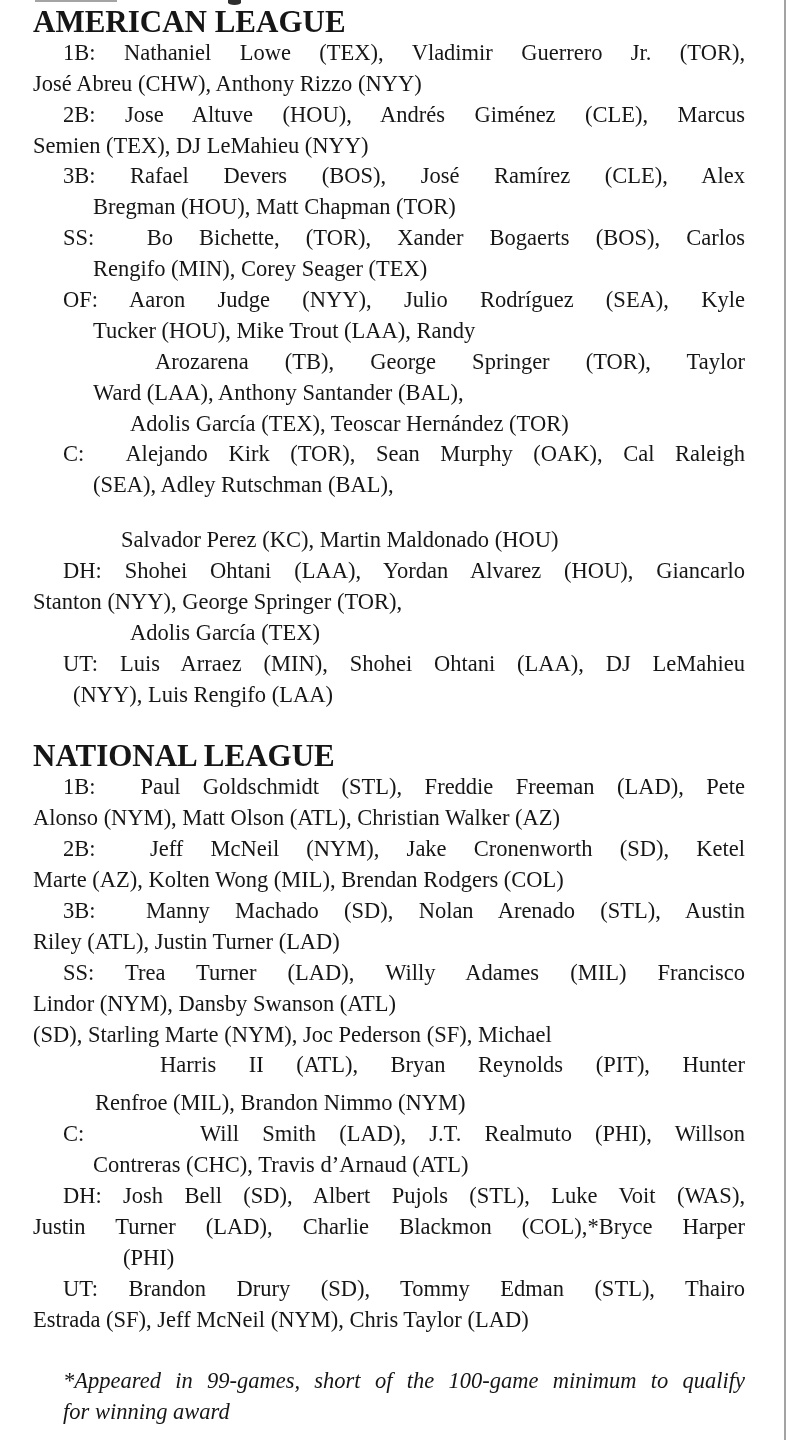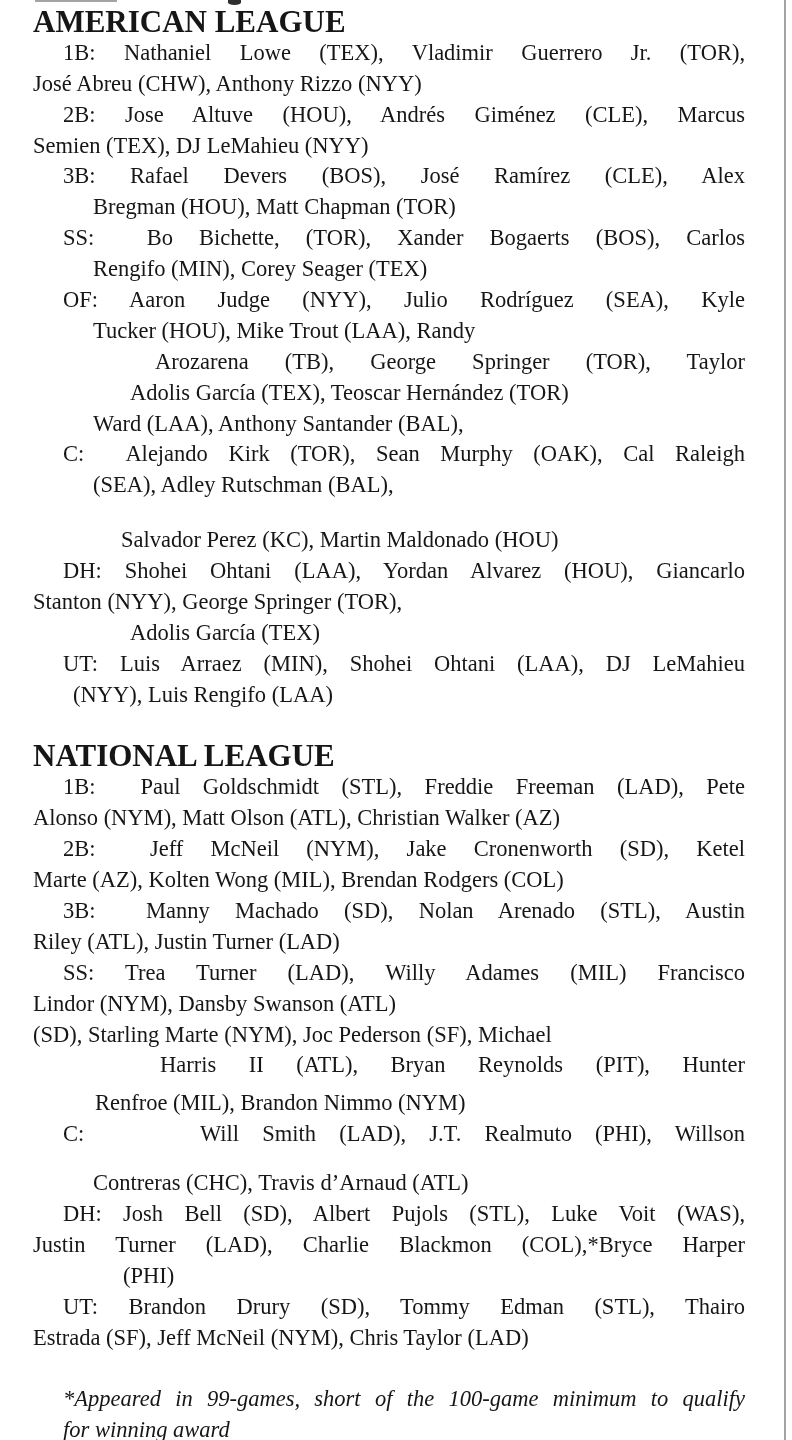--- a/index.html
+++ b/index.html
@@ -73,22 +73,22 @@
       <div class="line" style="padding-left: 0px;"><span>José Abreu (CHW), Anthony Rizzo (NYY)</span></div>
       <div class="line justify" style="padding-left: 30px;"><span class="pos-label">2B:</span> <span>Jose Altuve (HOU), Andrés Giménez (CLE), Marcus</span></div>
       <div class="line" style="padding-left: 0px;"><span>Semien (TEX), DJ LeMahieu (NYY)</span></div>
       <div class="line justify" style="padding-left: 30px;"><span class="pos-label">3B:</span> <span>Rafael Devers (BOS), José Ramírez (CLE), Alex</span></div>
       <div class="line" style="padding-left: 60px;"><span>Bregman (HOU), Matt Chapman (TOR)</span></div>
       <div class="line justify" style="padding-left: 30px;"><span class="pos-label">SS:</span> &nbsp;<span>Bo Bichette, (TOR), Xander Bogaerts (BOS), Carlos</span></div>
       <div class="line" style="padding-left: 60px;"><span>Rengifo (MIN), Corey Seager (TEX)</span></div>
       <div class="line justify" style="padding-left: 30px;"><span class="pos-label">OF:</span> <span>Aaron Judge (NYY), Julio Rodríguez (SEA), Kyle</span></div>
       <div class="line" style="padding-left: 60px;"><span>Tucker (HOU), Mike Trout (LAA), Randy</span></div>
       <div class="line justify" style="padding-left: 122px;"><span>Arozarena (TB), George Springer (TOR), Taylor</span></div>
+      <div class="line" style="padding-left: 60px;"><span>Ward (LAA), Anthony Santander (BAL),</span></div>
       <div class="line" style="padding-left: 97px;"><span>Adolis García (TEX), Teoscar Hernández (TOR)</span></div>
-      <div class="line" style="padding-left: 60px;"><span>Ward (LAA), Anthony Santander (BAL),</span></div>
       <div class="line justify" style="padding-left: 30px;"><span class="pos-label">C:</span> &nbsp;<span>Alejando Kirk (TOR), Sean Murphy (OAK), Cal Raleigh</span></div>
       <div class="line" style="padding-left: 60px;"><span>(SEA), Adley Rutschman (BAL),</span></div>
       <div class="line" style="padding-left: 88px; margin-top: 24px;"><span>Salvador Perez (KC), Martin Maldonado (HOU)</span></div>
       <div class="line justify" style="padding-left: 30px;"><span class="pos-label">DH:</span> <span>Shohei Ohtani (LAA), Yordan Alvarez (HOU), Giancarlo</span></div>
       <div class="line" style="padding-left: 0px;"><span>Stanton (NYY), George Springer (TOR),</span></div>
       <div class="line" style="padding-left: 97px;"><span>Adolis García (TEX)</span></div>
       <div class="line justify" style="padding-left: 30px;"><span class="pos-label">UT:</span> <span>Luis Arraez (MIN), Shohei Ohtani (LAA), DJ LeMahieu</span></div>
       <div class="line" style="padding-left: 0px; margin-left: 40px;"><span>(NYY), Luis Rengifo (LAA)</span></div>
       <div class="gap"></div>
       <div class="line heading">NATIONAL LEAGUE</div>
@@ -97,21 +97,21 @@
       <div class="line justify" style="padding-left: 30px;"><span class="pos-label">2B:</span> &nbsp;<span>Jeff McNeil (NYM), Jake Cronenworth (SD), Ketel</span></div>
       <div class="line" style="padding-left: 0px;"><span>Marte (AZ), Kolten Wong (MIL), Brendan Rodgers (COL)</span></div>
       <div class="line justify" style="padding-left: 30px;"><span class="pos-label">3B:</span> &nbsp;<span>Manny Machado (SD), Nolan Arenado (STL), Austin</span></div>
       <div class="line" style="padding-left: 0px;"><span>Riley (ATL), Justin Turner (LAD)</span></div>
       <div class="line justify" style="padding-left: 30px;"><span class="pos-label">SS:</span> <span>Trea Turner (LAD), Willy Adames (MIL) Francisco</span></div>
       <div class="line" style="padding-left: 0px;"><span>Lindor (NYM), Dansby Swanson (ATL)</span></div>
       <div class="line" style="padding-left: 0px;"><span>(SD), Starling Marte (NYM), Joc Pederson (SF), Michael</span></div>
       <div class="line justify" style="padding-left: 127px;"><span>Harris II (ATL), Bryan Reynolds (PIT), Hunter</span></div>
       <div class="line" style="padding-left: 62px; margin-top: 7px;"><span>Renfroe (MIL), Brandon Nimmo (NYM)</span></div>
       <div class="line justify" style="padding-left: 30px;"><span class="pos-label">C:</span> &nbsp;&nbsp;&nbsp;&nbsp;<span>Will Smith (LAD), J.T. Realmuto (PHI), Willson</span></div>
-      <div class="line" style="padding-left: 60px; margin-top: 18px;"><span>Contreras (CHC), Travis d’Arnaud (ATL)</span></div>
+      <div class="line" style="padding-left: 60px;"><span>Contreras (CHC), Travis d’Arnaud (ATL)</span></div>
       <div class="line justify" style="padding-left: 30px;"><span class="pos-label">DH:</span> <span>Josh Bell (SD), Albert Pujols (STL), Luke Voit (WAS),</span></div>
       <div class="line justify" style="padding-left: 0px;"><span>Justin Turner (LAD), Charlie Blackmon (COL),*Bryce Harper</span></div>
       <div class="line" style="padding-left: 90px;"><span>(PHI)</span></div>
       <div class="line justify" style="padding-left: 30px;"><span class="pos-label">UT:</span> <span>Brandon Drury (SD), Tommy Edman (STL), Thairo</span></div>
       <div class="line" style="padding-left: 0px;"><span>Estrada (SF), Jeff McNeil (NYM), Chris Taylor (LAD)</span></div>
       <div class="gap"></div>
       <div class="line footnote justify" style="padding-left: 30px;"><span>*Appeared in 99-games, short of the 100-game minimum to qualify</span></div>
       <div class="line footnote" style="padding-left: 30px;"><span>for winning award</span></div>
     </div>
   <div class="page-edge"></div>

